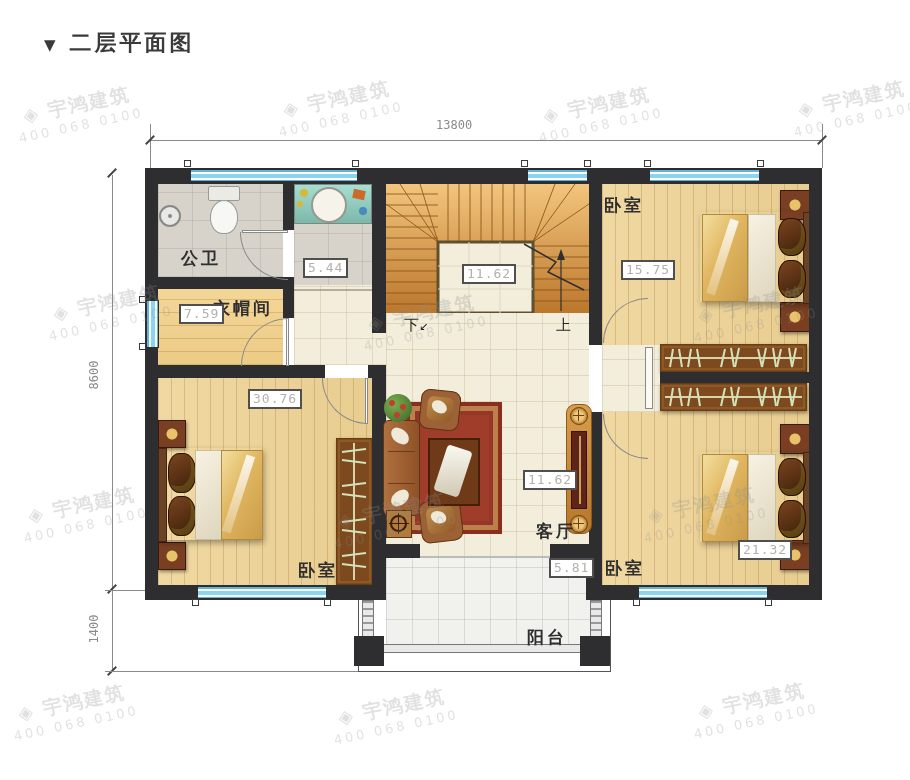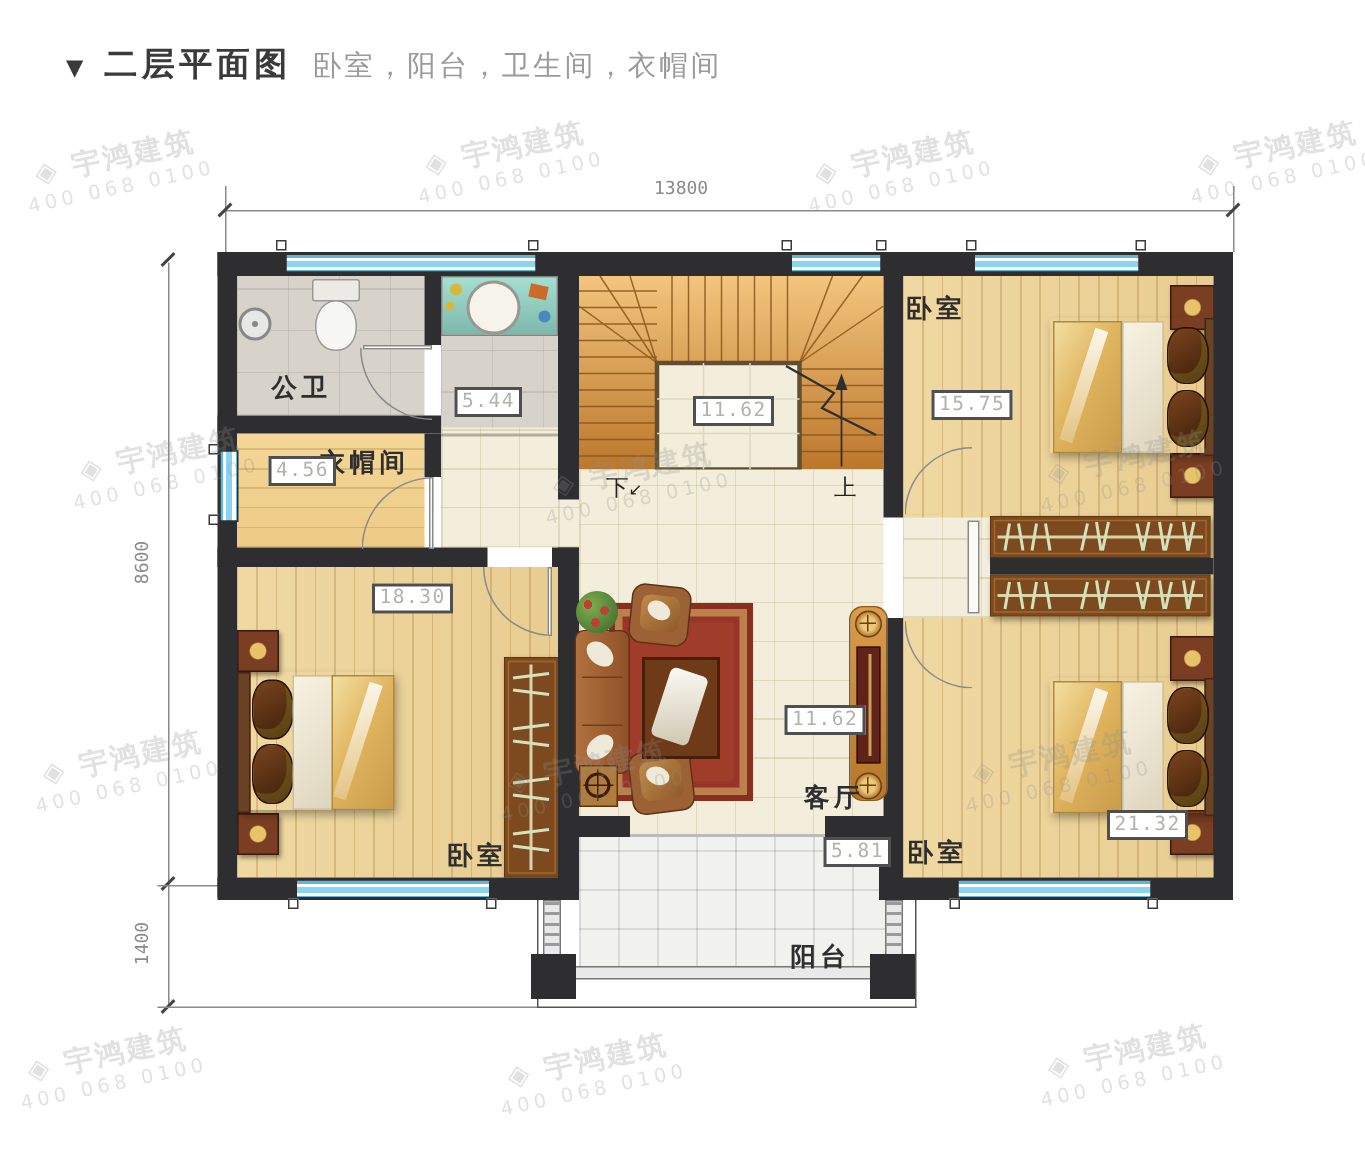--- a/index.html
+++ b/index.html
@@ -85,21 +85,20 @@
   .post{position:absolute;background:#2e2e30;z-index:3}
 </style>
 </head>
 <body>
 
 <div id="stage">
 
   <div id="hdr">
     <span class="mk">▼</span>
     <span class="tt">二层平面图</span>
-    <span class="st">卧室，阳台，卫生间，衣帽间</span>
   </div>
 
   <div class="dline" style="left:150px;top:140px;width:672px;height:1px"></div>
   <div class="dline" style="left:150px;top:124px;width:1px;height:44px"></div>
   <div class="dline" style="left:822px;top:124px;width:1px;height:44px"></div>
   <div class="tick" style="left:144px;top:139px;transform:rotate(-45deg)"></div>
   <div class="tick" style="left:816px;top:139px;transform:rotate(-45deg)"></div>
   <div class="dtxt" style="left:432px;top:118px">13800</div>
 
   <div class="dline" style="left:112px;top:175px;width:1px;height:415px"></div>
@@ -373,27 +372,27 @@
     <div class="abs" style="left:4px;top:26px;width:16px;height:78px;background:#5e241a;border:1px solid #38110a;box-sizing:border-box">
       <div class="abs" style="left:7px;top:4px;width:2px;height:68px;background:#caa05a"></div>
     </div>
   </div>
   <div class="knob" style="left:570px;top:407px"></div>
   <div class="knob" style="left:570px;top:515px"></div>
 
   <div class="rlab" style="left:181px;top:247px">公卫</div>
   <div class="badge" style="left:303px;top:258px">5.44</div>
   <div class="rlab" style="left:213px;top:297px">衣帽间</div>
-  <div class="badge" style="left:179px;top:304px">4.56</div>
+  <div class="badge" style="left:179px;top:304px">7.59</div>
   <div class="badge" style="left:462px;top:264px">11.62</div>
   <div class="slab" style="left:404px;top:316px"><span>下</span><span style="font-size:11px">↙</span></div>
   <div class="slab" style="left:556px;top:316px">上</div>
   <div class="rlab" style="left:604px;top:194px">卧室</div>
   <div class="badge" style="left:621px;top:260px">15.75</div>
-  <div class="badge" style="left:248px;top:389px">18.30</div>
+  <div class="badge" style="left:248px;top:389px">30.76</div>
   <div class="rlab" style="left:298px;top:559px">卧室</div>
   <div class="rlab" style="left:536px;top:520px">客厅</div>
   <div class="badge" style="left:523px;top:470px">11.62</div>
   <div class="rlab" style="left:605px;top:557px">卧室</div>
   <div class="badge" style="left:738px;top:540px">21.32</div>
   <div class="rlab" style="left:527px;top:626px">阳台</div>
   <div class="badge" style="left:549px;top:558px">5.81</div>
 
   <div class="wm" style="left:15px;top:92px">
       <div class="l1"><span>◈</span> <span>宇鸿建筑</span></div>

